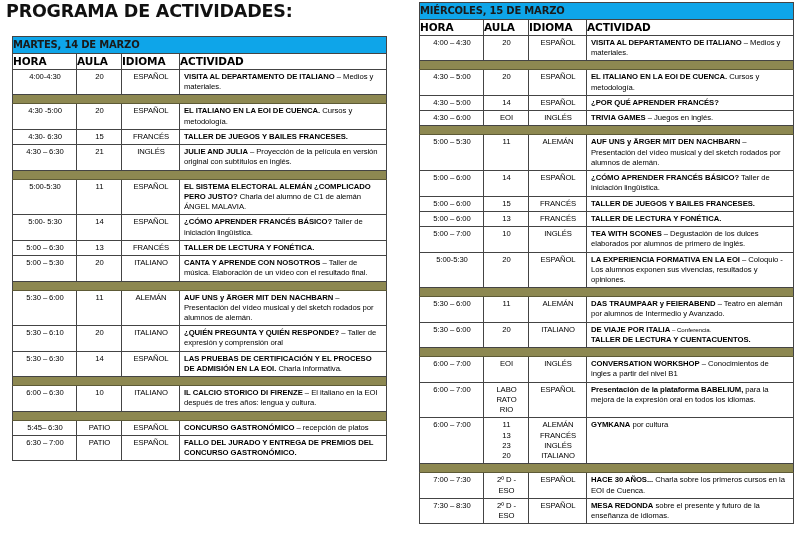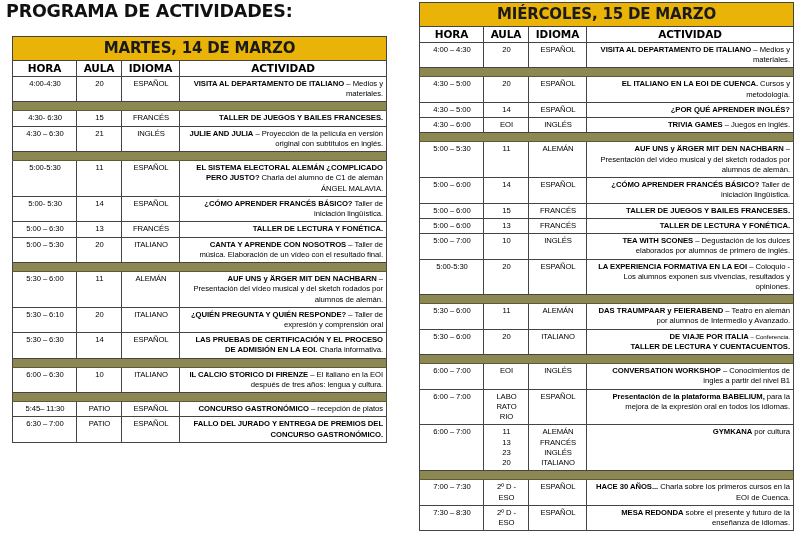--- a/index.html
+++ b/index.html
@@ -51,34 +51,33 @@
   }
 
   
   col.c-hora { width: 64px; }
   col.c-aula { width: 45px; }
   col.c-idioma { width: 58px; }
   col.c-act  { width: 207px; }
 
   
   .day-banner td {
-    background: #eab308;
-    text-align: center;
+    background: #0ea5e9;
     font-weight: bold;
-    font-size: 15px;
+    font-size: 10px;
     font-family: "DejaVu Sans", sans-serif;
     letter-spacing: -0.2px;
     padding: 2px 0 3px 0;
     color: #1a1a1a;
     border: 1px solid #444444;
   }
 
   
   .col-head th {
-    text-align: center;
+    text-align: left;
     font-weight: bold;
     font-size: 10.5px;
     font-family: "DejaVu Sans", sans-serif;
     letter-spacing: -0.1px;
     padding: 1px 0 2px 0;
     background: #ffffff;
     color: #000000;
   }
 
   
@@ -86,21 +85,21 @@
     padding: 2px 2px 2px 3px;
     line-height: 1.33;
   }
   td.cell-hora, td.cell-aula, td.cell-idioma {
     text-align: center;
     font-size: 7.7px;
     letter-spacing: -0.1px;
     white-space: pre-line;
   }
   td.cell-act {
-    text-align: right;
+    text-align: left;
     font-size: 7.7px;
     padding-left: 4px;
     padding-right: 3px;
     letter-spacing: -0.05px;
   }
   td.cell-act b {
     font-weight: bold;
   }
   td.cell-act .tiny {
     font-size: 6.2px;
@@ -144,20 +143,26 @@
         <tr class="row">
           <td class="cell-hora">4:00-4:30</td>
           <td class="cell-aula">20</td>
           <td class="cell-idioma">ESPAÑOL</td>
           <td class="cell-act"><b>VISITA AL DEPARTAMENTO DE ITALIANO</b><span> – Medios y materiales.</span></td>
         </tr>
         <tr class="spacer">
           <td colspan="4"></td>
         </tr>
         <tr class="row">
+          <td class="cell-hora">4:30 -5:00</td>
+          <td class="cell-aula">20</td>
+          <td class="cell-idioma">ESPAÑOL</td>
+          <td class="cell-act"><b>EL ITALIANO EN LA EOI DE CUENCA.</b><span> Cursos y metodología.</span></td>
+        </tr>
+        <tr class="row">
           <td class="cell-hora">4:30- 6:30</td>
           <td class="cell-aula">15</td>
           <td class="cell-idioma">FRANCÉS</td>
           <td class="cell-act"><b>TALLER DE JUEGOS Y BAILES FRANCESES.</b></td>
         </tr>
         <tr class="row">
           <td class="cell-hora">4:30 – 6:30</td>
           <td class="cell-aula">21</td>
           <td class="cell-idioma">INGLÉS</td>
           <td class="cell-act"><b>JULIE AND JULIA</b><span> – Proyección de la película en versión original con subtítulos en  inglés.</span></td>
@@ -216,21 +221,21 @@
         <tr class="row">
           <td class="cell-hora">6:00 – 6:30</td>
           <td class="cell-aula">10</td>
           <td class="cell-idioma">ITALIANO</td>
           <td class="cell-act"><b>IL CALCIO STORICO DI FIRENZE</b><span> – El italiano en la EOI después de tres años: lengua y cultura.</span></td>
         </tr>
         <tr class="spacer">
           <td colspan="4"></td>
         </tr>
         <tr class="row">
-          <td class="cell-hora">5:45– 11:30</td>
+          <td class="cell-hora">5:45– 6:30</td>
           <td class="cell-aula">PATIO</td>
           <td class="cell-idioma">ESPAÑOL</td>
           <td class="cell-act"><b>CONCURSO GASTRONÓMICO</b><span> – recepción de platos</span></td>
         </tr>
         <tr class="row">
           <td class="cell-hora">6:30 – 7:00</td>
           <td class="cell-aula">PATIO</td>
           <td class="cell-idioma">ESPAÑOL</td>
           <td class="cell-act"><b>FALLO DEL JURADO Y ENTREGA DE PREMIOS DEL CONCURSO GASTRONÓMICO.</b></td>
         </tr>
@@ -266,21 +271,21 @@
         <tr class="row">
           <td class="cell-hora">4:30 – 5:00</td>
           <td class="cell-aula">20</td>
           <td class="cell-idioma">ESPAÑOL</td>
           <td class="cell-act"><b>EL ITALIANO EN LA EOI DE CUENCA.</b><span> Cursos y metodología.</span></td>
         </tr>
         <tr class="row">
           <td class="cell-hora">4:30 – 5:00</td>
           <td class="cell-aula">14</td>
           <td class="cell-idioma">ESPAÑOL</td>
-          <td class="cell-act"><b>¿POR QUÉ APRENDER INGLÉS?</b></td>
+          <td class="cell-act"><b>¿POR QUÉ APRENDER FRANCÉS?</b></td>
         </tr>
         <tr class="row">
           <td class="cell-hora">4:30 – 6:00</td>
           <td class="cell-aula">EOI</td>
           <td class="cell-idioma">INGLÉS</td>
           <td class="cell-act"><b>TRIVIA GAMES</b><span> – Juegos en inglés.</span></td>
         </tr>
         <tr class="spacer">
           <td colspan="4"></td>
         </tr>

